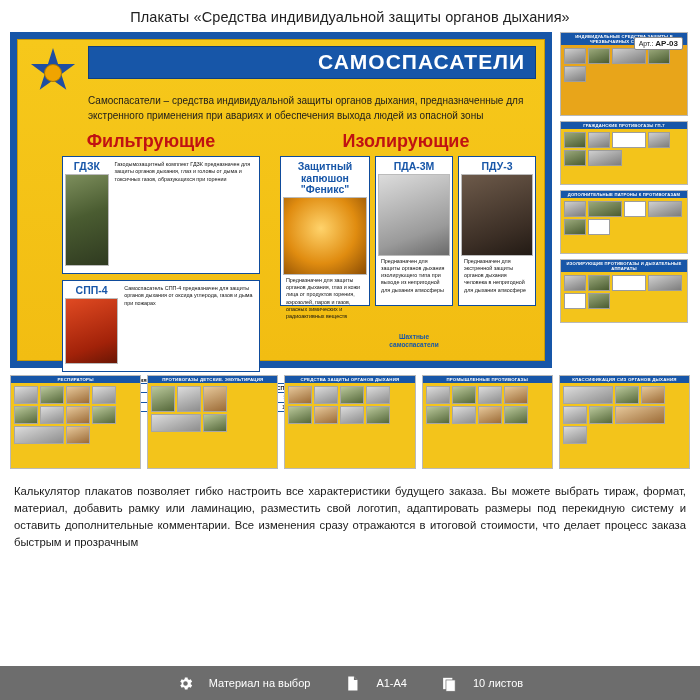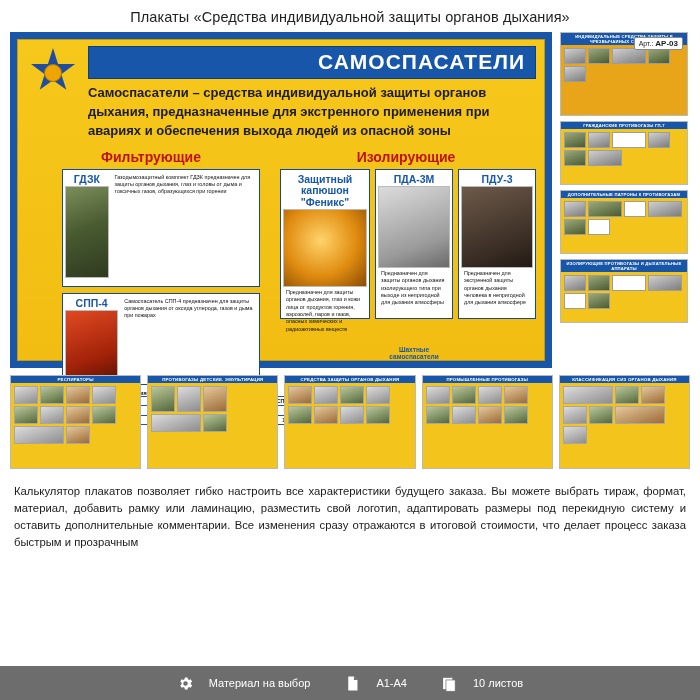--- a/index.html
+++ b/index.html
@@ -62,33 +62,33 @@
     background:#1756a8;
     color:#fff;
     text-align:right;
     padding:3px 10px 4px;
     font-size:21px;
     font-weight:bold;
     letter-spacing:1px;
     border:1px solid #0e3f80;
   }
   .bp-sub {
-    margin-top:5px;
-    font-size:13px;
+    margin-top:15px;
+    font-size:10px;
     line-height:1.45;
-    font-weight:bold;
+    font-weight:normal;
     color:#1c1c1c;
     max-width:470px;
   }
 
   
   .sect-row { display:flex; margin-top:8px; }
   .sect-h {
     color:#c01212;
-    font-size:14px;
+    font-size:18px;
     font-weight:bold;
     text-align:center;
   }
   .sect-h.filter { width:250px; }
   .sect-h.isol { flex:1; }
 
   
   .cards { display:flex; gap:20px; margin-top:4px;padding-left:36px; }
   .col-left { width:250px; display:flex; flex-direction:column; gap:6px; }
   .col-right { flex:1; display:flex; gap:5px; }

